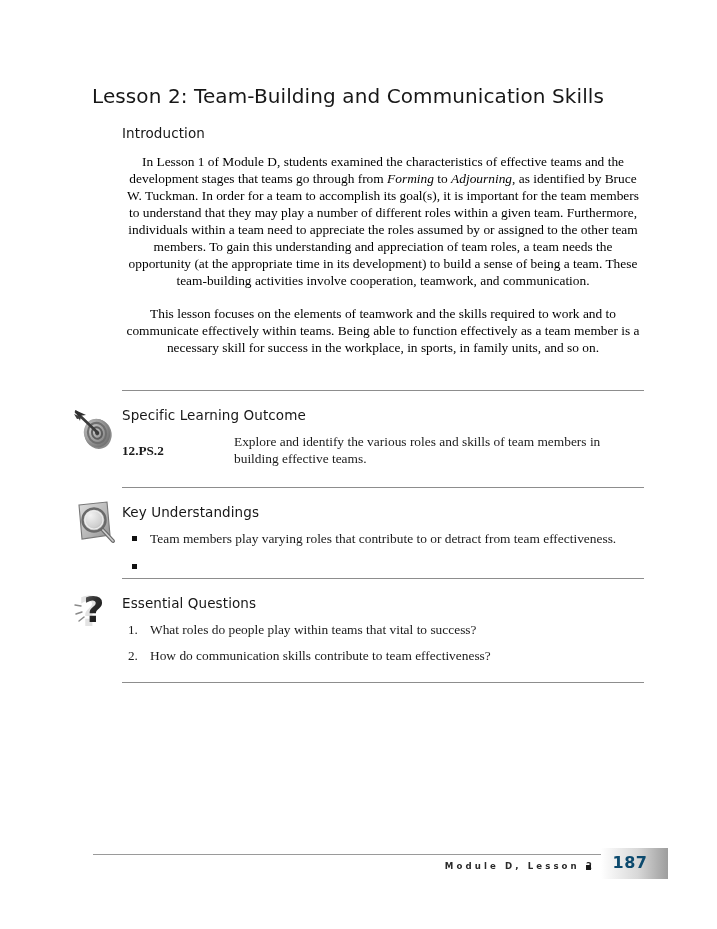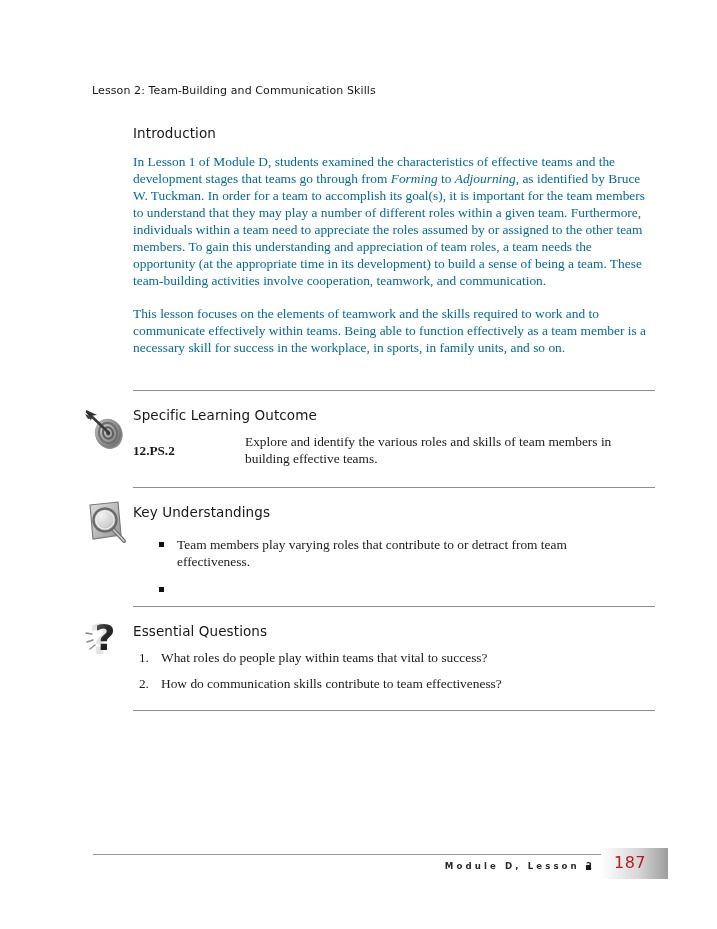--- a/index.html
+++ b/index.html
@@ -21,51 +21,51 @@
     inset: 0;
     background: #ffffff;
   }
 
   
   .lesson-title {
     position: absolute;
     left: 92px;
     top: 84px;
     font-family: "DejaVu Sans", sans-serif;
-    font-size: 11px;
+    font-size: 20px;
     font-weight: 400;
     letter-spacing: 0.1px;
     color: #171717;
     white-space: nowrap;
   }
 
   
   .content {
     position: absolute;
-    left: 133px;
+    left: 122px;
     top: 125px;
     width: 522px;
   }
 
   .sec-heading {
     font-family: "DejaVu Sans", sans-serif;
     font-size: 13.5px;
     font-weight: 400;
     color: #171717;
     letter-spacing: 0.1px;
     margin: 0 0 12px 0;
   }
 
   p.body-para {
     margin: 0 0 16px 0;
     font-family: "Liberation Serif", serif;
     font-size: 13.4px;
     line-height: 17.0px;
-    text-align: left;
-    color: #0369a1;
+    text-align: center;
+    color: #000000;
   }
   p.body-para:last-child { margin-bottom: 12px; }
 
   .it { font-style: italic; }
 
   hr.rule {
     border: none;
     border-top: 1px solid #8d8d8d;
     margin: 0;
     height: 0;
@@ -101,21 +101,21 @@
     font-size: 13.2px;
   }
   .outcome-text {
     flex: 1 1 auto;
     font-family: "Liberation Serif", serif;
   }
 
   
   ul.sq-list {
     list-style: none;
-    margin: 16px;
+    margin: 0;
     padding: 0;
   }
   ul.sq-list li {
     position: relative;
     padding-left: 28px;
     margin-bottom: 11px;
     font-size: 13.4px;
     line-height: 17px;
   }
   ul.sq-list li:last-child { margin-bottom: 0; }
@@ -201,22 +201,22 @@
     background: linear-gradient(to right, #ffffff 0%, #f2f2f2 18%, #d8d8d8 55%, #b4b4b4 82%, #9d9d9d 100%);
   }
   .page-num {
     position: absolute;
     left: 601px;
     top: 5px;
     width: 58px;
     text-align: center;
     font-family: "DejaVu Sans", sans-serif;
     font-size: 16px;
-    font-weight: normal;
-    color: #b91c1c;
+    font-weight: bold;
+    color: #0c4a6e;
     letter-spacing: 0.5px;
   }
 </style>
 </head>
 <body>
 
 <div class="page">
 
   <div class="lesson-title">Lesson 2: Team-Building and Communication Skills</div>
 

